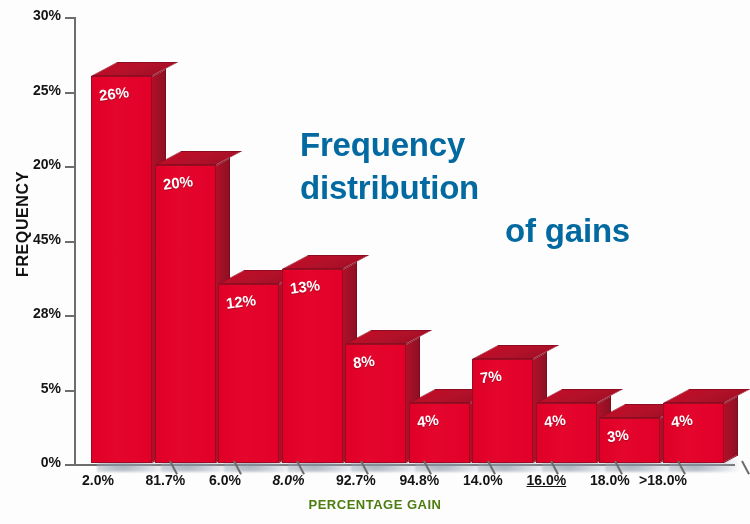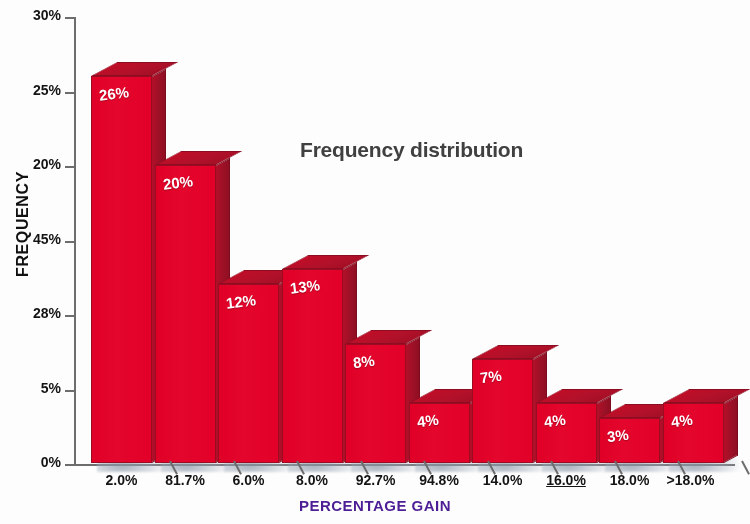--- a/index.html
+++ b/index.html
@@ -13,26 +13,26 @@
     height: 524px;
     background: #fdfdfd;
     font-family: "Liberation Sans", sans-serif;
     overflow: hidden;
   }
 
   
   #chart-title {
     position: absolute;
     left: 300px;
-    top: 136px;
+    top: 124px;
     width: 330px;
     text-align: right;
-    font-size: 21px;
-    font-weight: bold;
-    color: #404040;
+    font-size: 33px;
+    font-weight: bold;
+    color: #0369a1;
     line-height: 1.30;
     letter-spacing: -0.2px;
   }
   #chart-title .tline { display: block; }
   #chart-title .tline1 { text-align: left; }
 
   
   #ylabel {
     position: absolute;
     left: -37px;
@@ -44,23 +44,23 @@
     font-weight: bold;
     color: #111;
     letter-spacing: 0.6px;
   }
   #xlabel {
     position: absolute;
     left: 0;
     top: 497px;
     width: 750px;
     text-align: center;
-    font-size: 15px;
-    font-weight: bold;
-    color: #4c1d95;
+    font-size: 13px;
+    font-weight: bold;
+    color: #4d7c0f;
     letter-spacing: 0.5px;
   }
 
   
   #plot {
     position: absolute;
     left: 74px;
     top: 17px;
     width: 660px;
     height: 448px;
@@ -114,21 +114,21 @@
     background: #6d6d6d;
     transform: rotate(-28deg);
     transform-origin: top center;
   }
   .xtick-label {
     position: absolute;
     top: 455px;
     font-size: 14px;
     font-weight: bold;
     color: #141414;
-    text-align: center;
+    text-align: left;
     white-space: nowrap;
   }
 
   
   .bar {
     position: absolute;
     bottom: 2px;
   }
   .bar .shadow {
     position: absolute;
@@ -183,20 +183,21 @@
     white-space: nowrap;
   }
 </style>
 </head>
 <body>
 
 <div id="chart-root">
 
   <div id="chart-title">
     <span class="tline tline1">Frequency distribution</span>
+    <span class="tline tline2">of gains</span>
   </div>
 
   <div id="ylabel">FREQUENCY</div>
   <div id="xlabel">PERCENTAGE GAIN</div>
 
   <div id="plot">
     <div class="axis-line-v"></div>
     <div class="axis-line-h"></div>
     <div id="yticks">
         <div class="ytick-wrap" style="top: 447px;">
@@ -311,29 +312,29 @@
         </div>
       </div>
     <div id="xticks">
         <div class="xtick" style="left: 95px;"></div>
         <div class="xtick-label" style="left: 8px; width: 79px;">2.0%</div>
         <div class="xtick" style="left: 158.5px;"></div>
         <div class="xtick-label" style="left: 71.5px; width: 79px;">81.7%</div>
         <div class="xtick" style="left: 222px;"></div>
         <div class="xtick-label" style="left: 135px; width: 79px;">6.0%</div>
         <div class="xtick" style="left: 285.5px;"></div>
-        <div class="xtick-label" style="left: 198.5px; width: 79px;">8.0%</div>
+        <div class="xtick-label" style="left: 198.5px; width: 79px; font-style: italic;">8.0%</div>
         <div class="xtick" style="left: 349px;"></div>
         <div class="xtick-label" style="left: 262px; width: 79px;">92.7%</div>
         <div class="xtick" style="left: 412.5px;"></div>
         <div class="xtick-label" style="left: 325.5px; width: 79px;">94.8%</div>
         <div class="xtick" style="left: 476px;"></div>
         <div class="xtick-label" style="left: 389px; width: 79px;">14.0%</div>
         <div class="xtick" style="left: 539.5px;"></div>
         <div class="xtick-label" style="left: 452.5px; width: 79px; text-decoration: underline;">16.0%</div>
         <div class="xtick" style="left: 603px;"></div>
         <div class="xtick-label" style="left: 516px; width: 79px;">18.0%</div>
         <div class="xtick" style="left: 666.5px;"></div>
-        <div class="xtick-label" style="left: 577px; width: 79px;">&gt;18.0%</div>
+        <div class="xtick-label" style="left: 565px; width: 79px;">&gt;18.0%</div>
       </div>
   </div>
 
 </div>
 
 </body></html>

